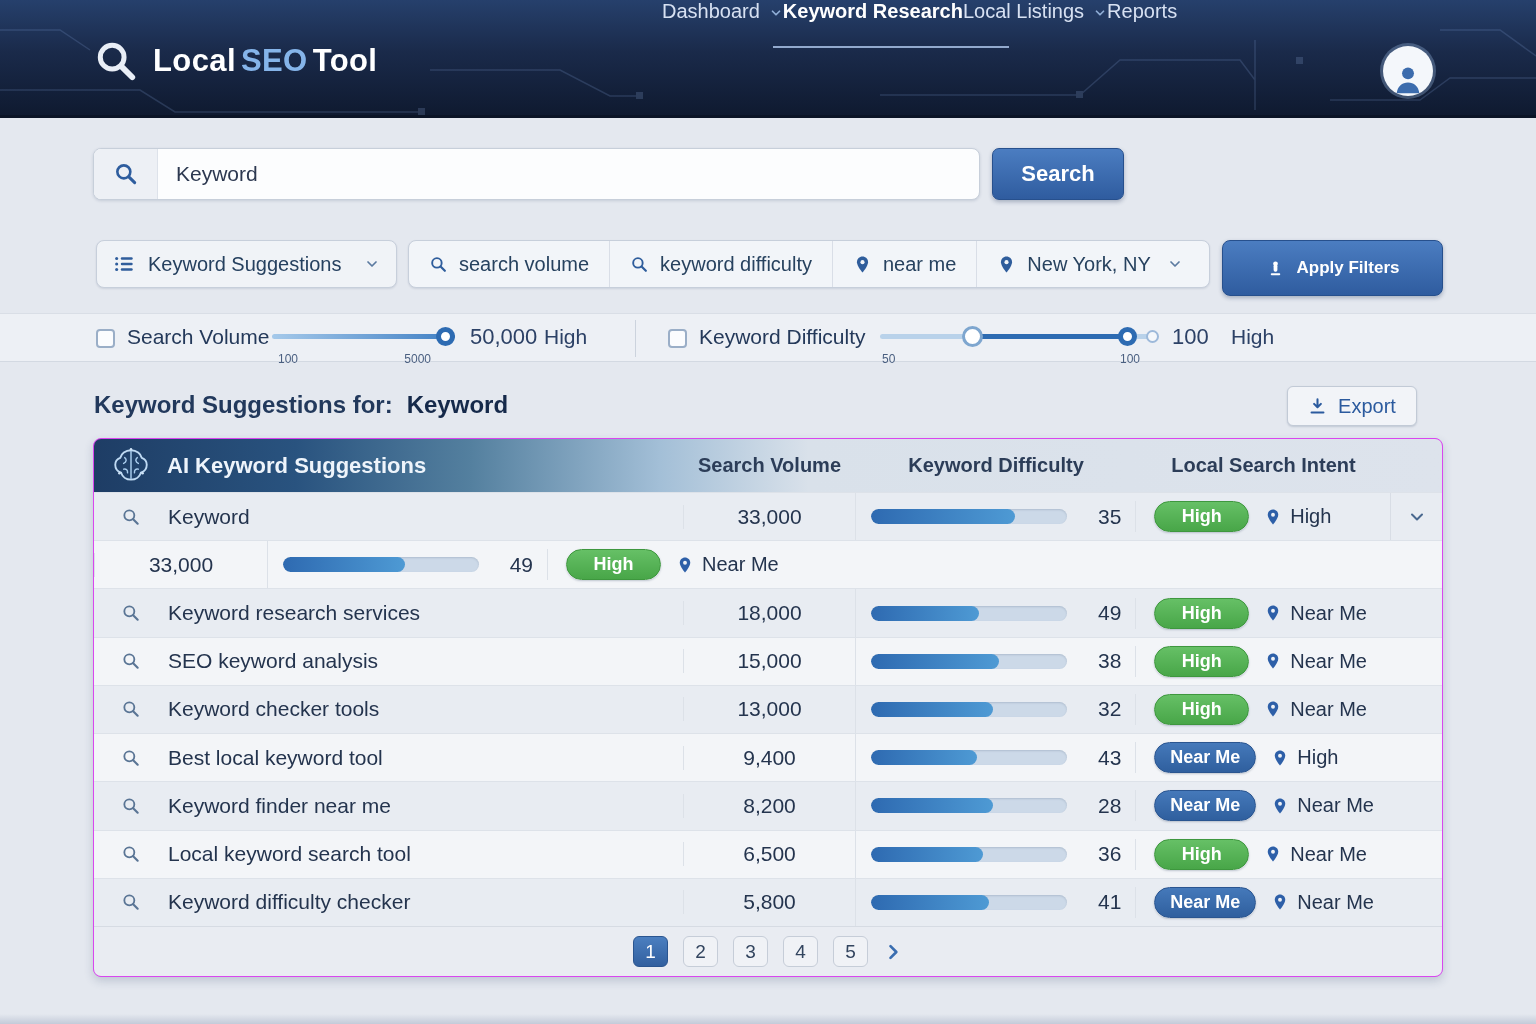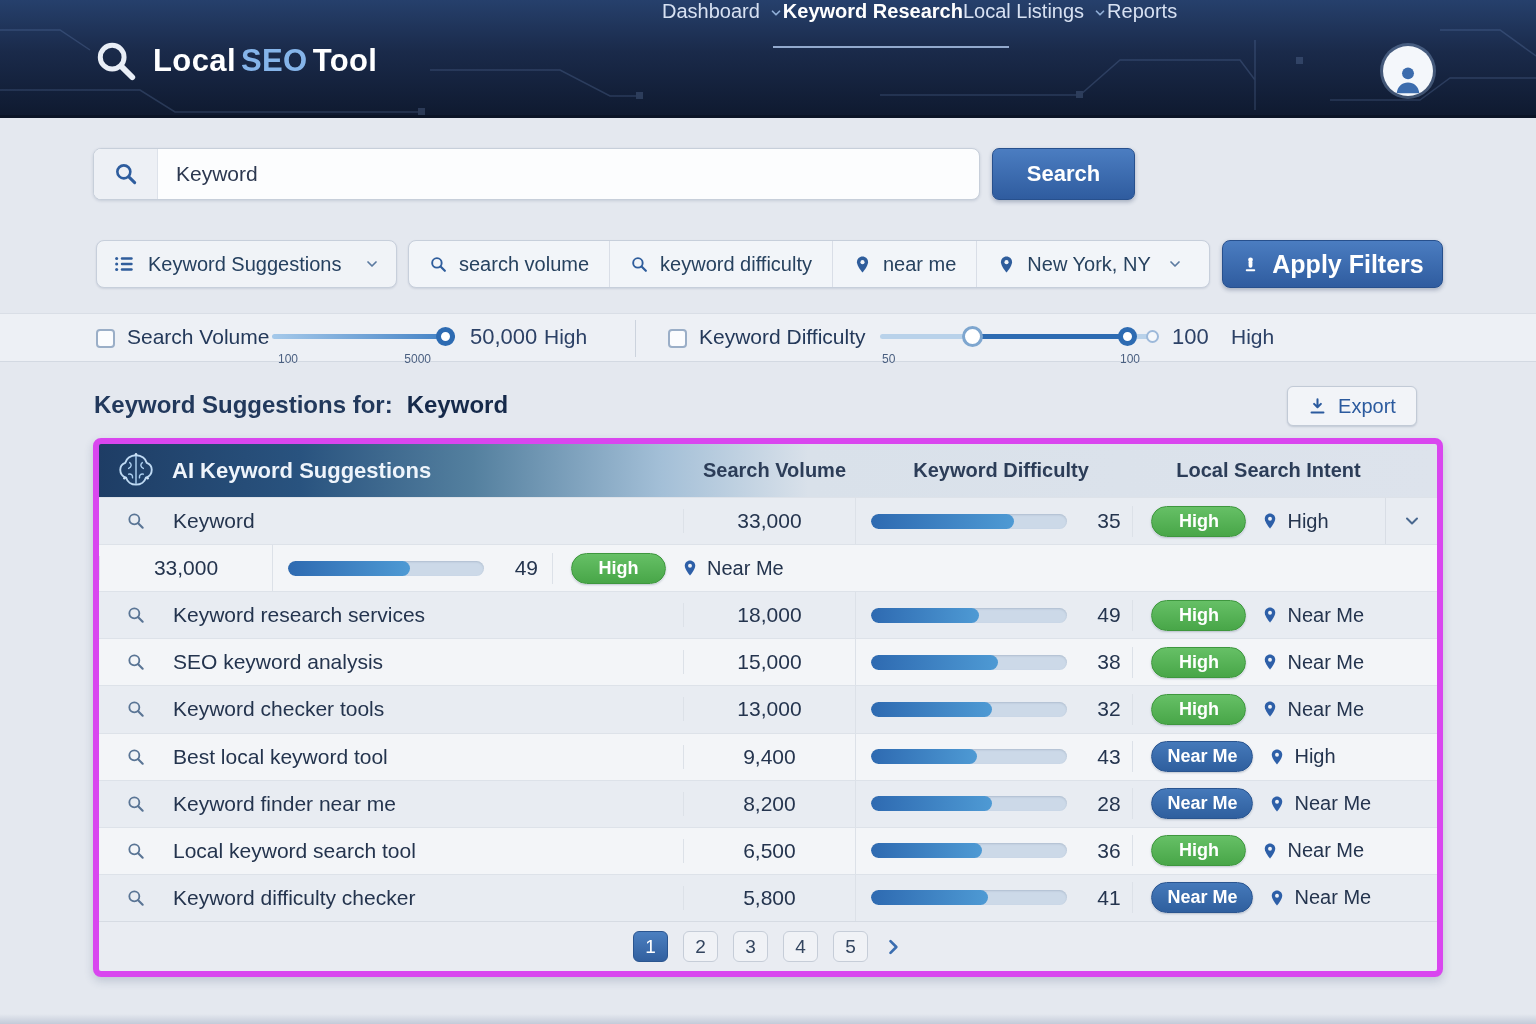--- a/index.html
+++ b/index.html
@@ -31,39 +31,39 @@
     background:#fcfdfe; border:1px solid #c7cfda; border-radius:8px; display:flex; align-items:stretch;
     box-shadow:0 1px 3px rgba(30,50,90,.15); }
   .search-icon-box { width:64px; display:flex; align-items:center; justify-content:center;
     background:#edf0f5; border-right:1px solid #dde2ea; border-radius:7px 0 0 7px; color:#2e5d9e; }
   .search-icon-box svg { width:26px; height:26px; }
   .search-input { flex:1; border:none; outline:none; background:transparent; font-size:21px; color:#2c3850;
     padding:0 18px; font-family:"Liberation Sans", sans-serif; }
   .btn-blue { background:linear-gradient(180deg,#4b7dc1 0%,#2f5c9f 100%); border:1px solid #27508d;
     color:#fff; font-weight:bold; box-shadow:0 2px 4px rgba(20,40,80,.3); cursor:pointer;
     font-family:"Liberation Sans", sans-serif; }
-  .search-btn { position:absolute; left:992px; top:148px; width:143px; height:52px; border-radius:7px; font-size:22px; }
+  .search-btn { position:absolute; left:992px; top:148px; width:132px; height:52px; border-radius:7px; font-size:22px; }
 
   
   .dropdown-btn { position:absolute; left:96px; top:240px; width:301px; height:48px;
     background:#f0f3f7; border:1px solid #c7cfdb; border-radius:8px; display:flex; align-items:center;
     gap:13px; padding:0 16px; color:#25405f; font-size:20px; cursor:pointer;
     box-shadow:0 1px 2px rgba(30,50,90,.12); }
   .dropdown-btn .list-ic { width:22px; height:22px; color:#2f5d9c; }
   .dropdown-btn .caret { width:16px; height:16px; color:#5b7aa0; margin-left:auto; }
   .chip-group { position:absolute; left:408px; top:240px; width:802px; height:48px;
     background:#f2f5f9; border:1px solid #c7cfdb; border-radius:8px; display:flex;
     box-shadow:0 1px 2px rgba(30,50,90,.12); }
   .chip { display:flex; align-items:center; gap:11px; padding:0 20px; font-size:20px; color:#27425f;
     border-right:1px solid #d9dee7; cursor:pointer; white-space:nowrap; }
   .chip:last-child { border-right:none; flex:1; }
   .chip svg { width:19px; height:19px; color:#2f5d9c; flex-shrink:0; }
   .chip .caret { width:16px; height:16px; color:#5b7aa0; margin-left:auto; margin-right:6px; }
-  .apply-btn { position:absolute; left:1222px; top:240px; width:221px; height:48px; border-radius:8px;
-    font-size:25px; display:flex; align-items:center; justify-content:center; gap:12px; }
+  .apply-btn { position:absolute; left:1222px; top:240px; width:221px; height:56px; border-radius:8px;
+    font-size:17px; display:flex; align-items:center; justify-content:center; gap:12px; }
   .apply-btn svg { width:19px; height:19px; }
 
   
   .slider-strip { position:absolute; left:0; top:313px; width:1536px; height:49px; background:#edf0f5;
     border-top:1px solid #d9dee6; border-bottom:1px solid #d3d9e2; }
   .checkbox { position:absolute; width:19px; height:19px; background:#fbfcfe; border:2px solid #9aaec7;
     border-radius:4px; cursor:pointer; }
   .s-label { position:absolute; font-size:21px; color:#24395a; white-space:nowrap; }
   .s-value { position:absolute; font-size:22px; color:#2c4166; white-space:nowrap; }
   .s-level { position:absolute; font-size:21px; color:#2c4166; white-space:nowrap; }
@@ -84,21 +84,21 @@
   .results-title .prefix { font-weight:600; }
   .results-title .kw { font-weight:800; color:#15294a; margin-left:14px; }
   .export-btn { position:absolute; left:1287px; top:386px; width:130px; height:40px;
     background:#f2f4f8; border:1px solid #c2cad6; border-radius:6px; display:flex; align-items:center;
     justify-content:center; gap:11px; color:#2b5a9e; font-size:20px; cursor:pointer;
     box-shadow:0 1px 2px rgba(30,50,90,.18); font-family:"Liberation Sans", sans-serif; }
   .export-btn svg { width:19px; height:19px; }
 
   
   .table-card { position:absolute; left:93px; top:438px; width:1350px; height:539px;
-    background:#d946ef; border:6px solid #d946ef; border-radius:8px;
+    background:#d946ef; border:1px solid #d946ef; border-radius:8px;
     box-shadow:0 4px 10px rgba(40,60,100,.2); overflow:hidden; display:flex; flex-direction:column; }
   .thead { height:53px; flex-shrink:0; display:flex; align-items:center;
     background:linear-gradient(90deg,#1e3d65 0%,#29537f 15%,#54809f 28%,#a3bfd7 42%,#d9e1ea 53%,#dde3ec 100%); }
   .ai-head { width:589px; display:flex; align-items:center; gap:15px; padding-left:16px;
     color:#eef4fb; font-size:22px; font-weight:600; }
   .ai-head svg { width:42px; height:42px; flex-shrink:0; }
   .col-label { font-size:20px; font-weight:600; color:#2c3d58; text-align:center; }
   .col-vol-h { width:173px; } .col-diff-h { width:280px; } .col-int-h { width:255px; }
   .tbody { flex:1; display:flex; flex-direction:column; }
   .trow { flex:1; display:flex; align-items:center; border-top:1px solid #dde2e9; background:#f3f5f8; cursor:pointer; }

